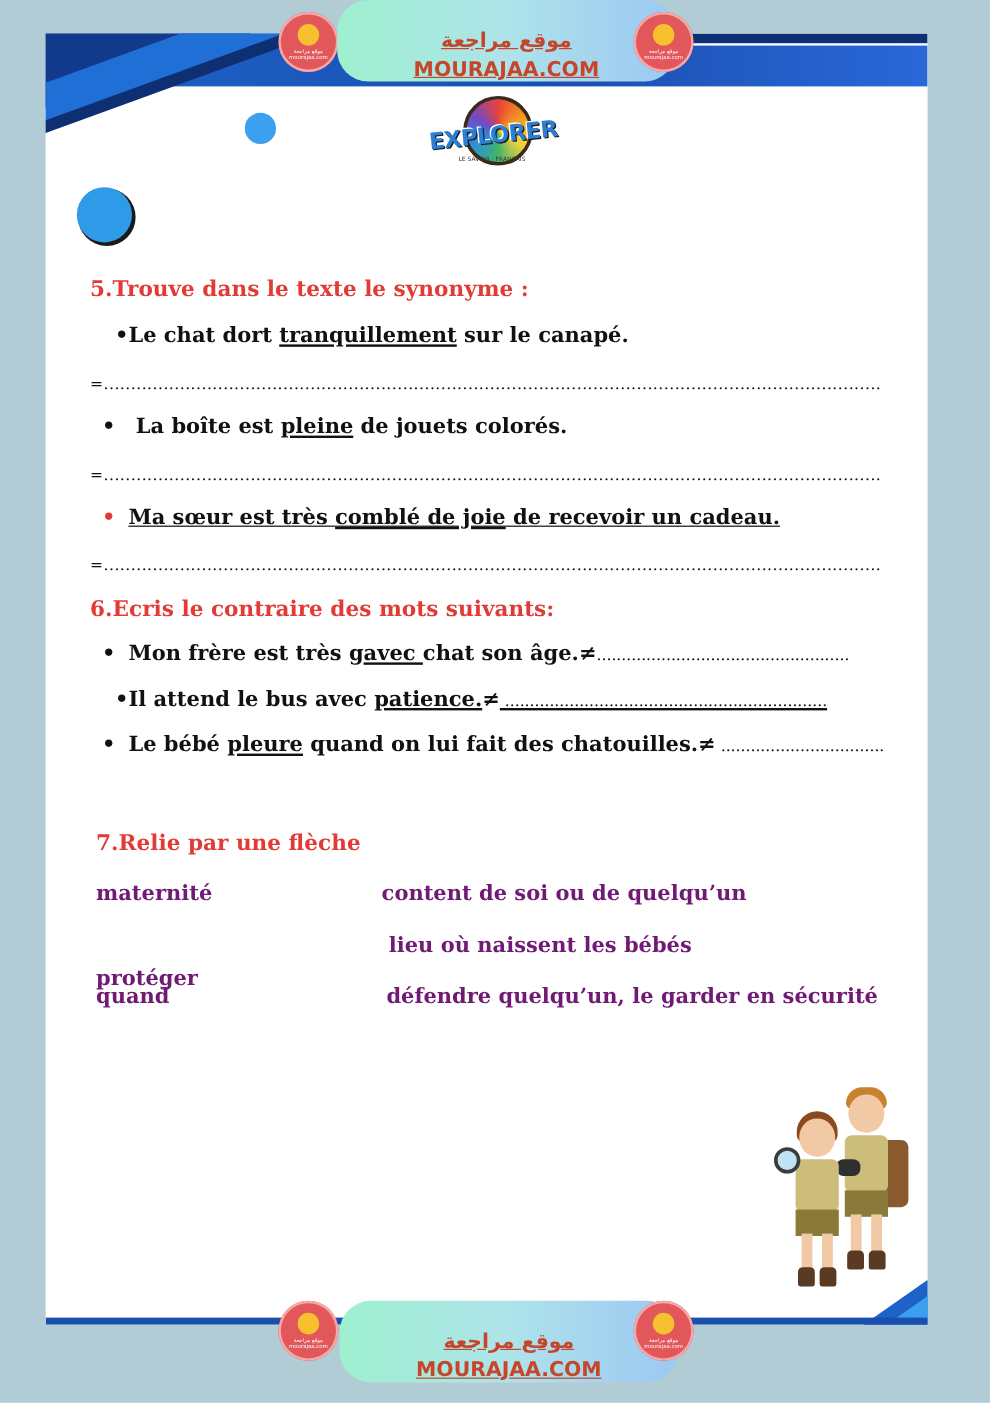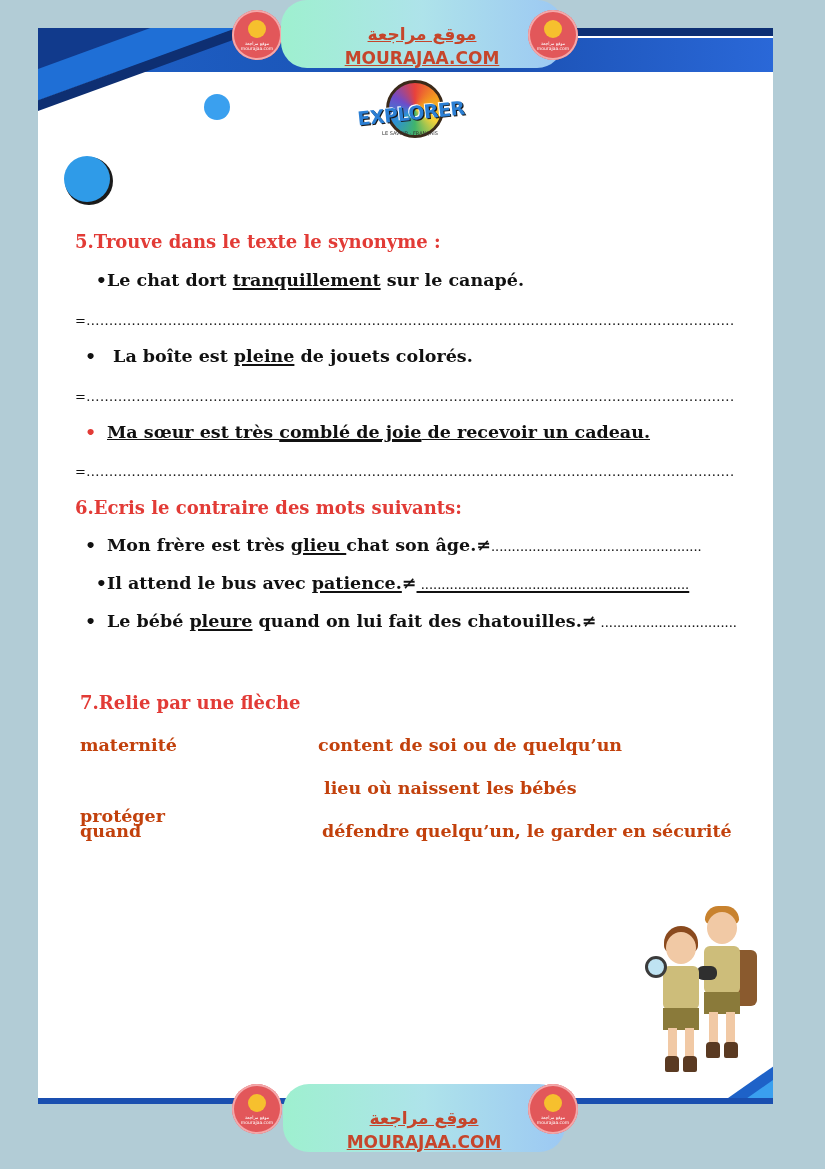--- a/index.html
+++ b/index.html
@@ -79,21 +79,21 @@
   }
   .bullet-line .dot { display: inline-block; width: 22px; }
   .bullet-line .dot.red { color: #e23b36; }
   u { text-decoration-thickness: 1.5px; text-underline-offset: 2px; }
   .answer-line {
     position: absolute; left: 37px; width: 673px; font-size: 13px; color: #111;
     white-space: nowrap; overflow: hidden; letter-spacing: 0.4px;
   }
   .dots { color: #111; }
   .match-word {
-    position: absolute; font-weight: bold; font-size: 17.5px; color: #c2410c; white-space: nowrap;
+    position: absolute; font-weight: bold; font-size: 17.5px; color: #701a75; white-space: nowrap;
   }
   
   .bottom-stripe {
     position: absolute; left: 0; bottom: 0; width: 735px; height: 6px; background: #1a4fb0;
   }
   .bottom-diag {
     position: absolute; right: -40px; bottom: -20px; width: 230px; height: 70px;
     background: #1e62c8; transform: rotate(-35deg); transform-origin: right bottom;
   }
   .bottom-diag2 {
@@ -178,21 +178,21 @@
     <div class="bullet-line" style="left:47px; top:394px;text-decoration:underline;">
       <span class="dot red">•</span><span>Ma sœur est très </span><u>comblé de joie</u><span> de recevoir un cadeau.</span>
     </div>
     <div class="answer-line" style="top:436px;">
       <span>=</span><span class="dots">...............................................................................................................................................</span>
     </div>
 
     <div class="heading" style="left:37px; top:469px;">6.Ecris le contraire des mots suivants:</div>
 
     <div class="bullet-line" style="left:47px; top:507px;">
-      <span class="dot">•</span><span>Mon frère est très g</span><u>lieu </u><span>chat son âge.</span><span>≠</span><span style="font-weight:normal;font-size:13px;">...................................................</span>
+      <span class="dot">•</span><span>Mon frère est très g</span><u>avec </u><span>chat son âge.</span><span>≠</span><span style="font-weight:normal;font-size:13px;">...................................................</span>
     </div>
     <div class="bullet-line" style="left:47px; top:545px;text-align:right;">
       <span class="dot">•</span><span>Il attend le bus avec </span><u>patience.</u><span></span><span>≠</span><u style="font-weight:normal;font-size:13px;"> .................................................................</u>
     </div>
     <div class="bullet-line" style="left:47px; top:583px;">
       <span class="dot">•</span><span>Le bébé </span><u>pleure</u><span> quand on lui fait des chatouilles.</span><span>≠</span><span style="font-weight:normal;font-size:13px;"> .................................</span>
     </div>
 
     <div class="heading" style="left:42px; top:664px;">7.Relie par une flèche</div>
 

